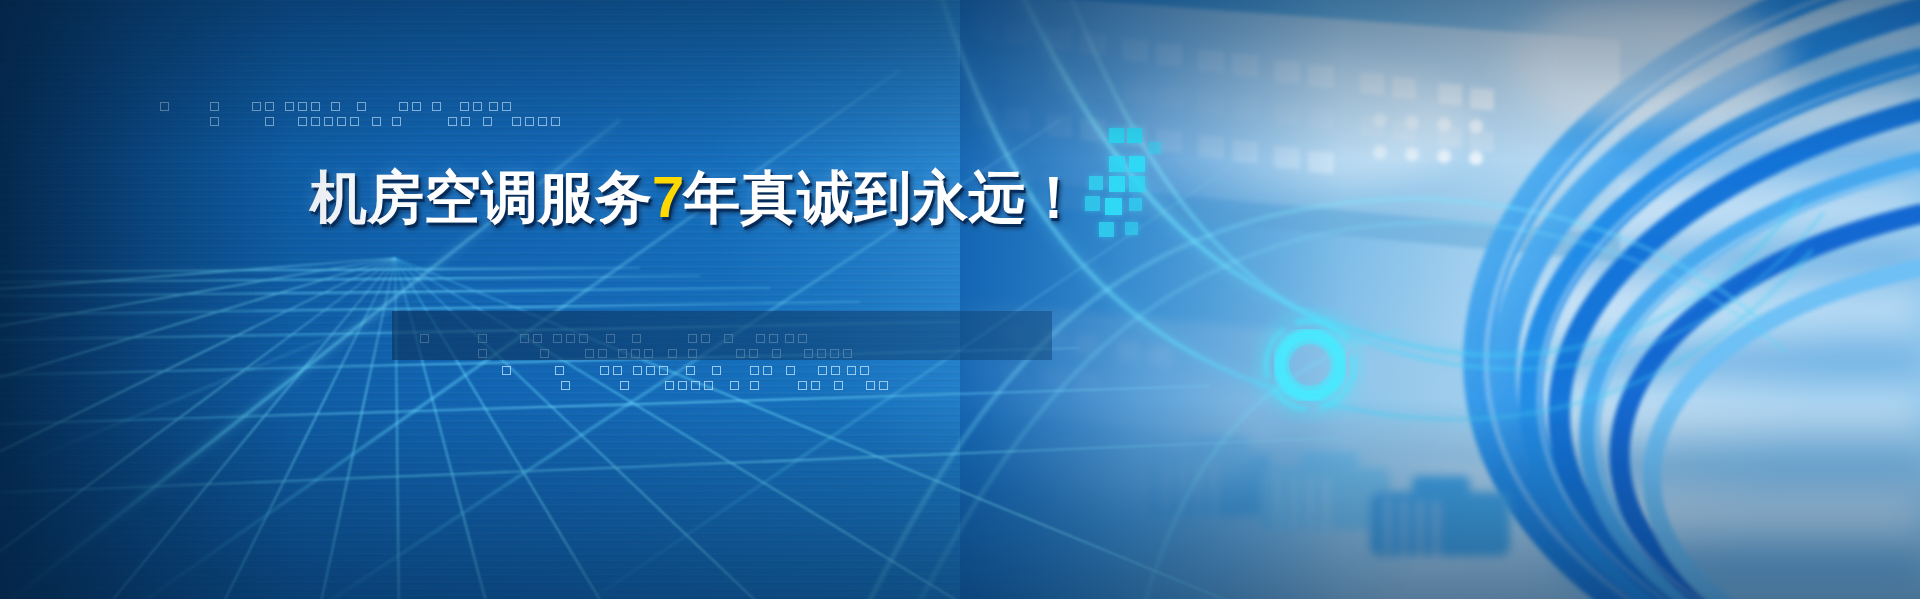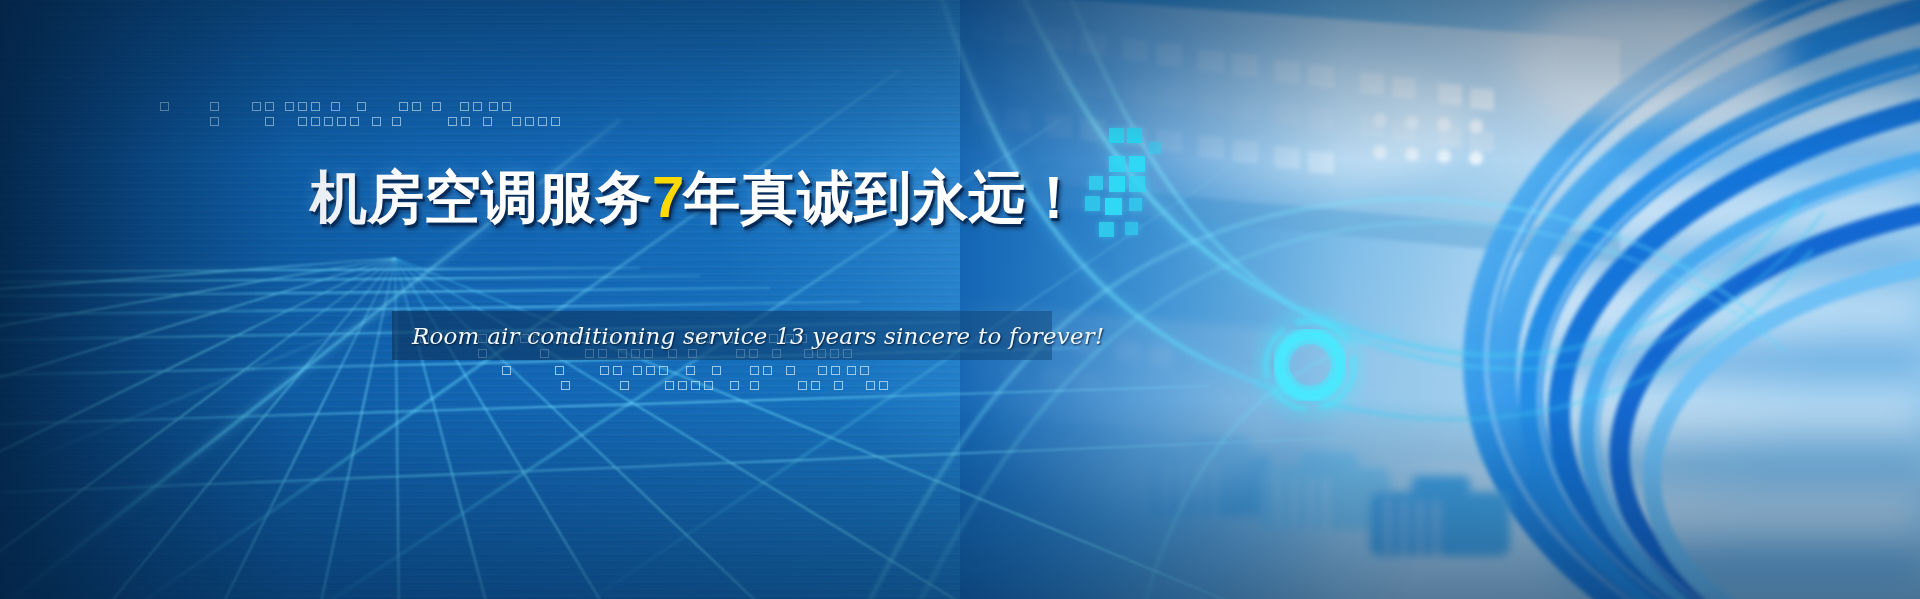--- a/index.html
+++ b/index.html
@@ -608,19 +608,18 @@
     <i style="left:414px; top:49px;"></i>
     <i style="left:446px; top:49px;"></i>
     <i style="left:459px; top:49px;"></i>
   </div>
 
   <div class="headline">
     <span>机房空调服务</span><span class="hl-num">7</span><span>年真诚到永远</span><span class="hl-bang">！</span>
   </div>
 
   <div class="sub-band"></div>
-  <div class="subtitle">Room air conditioning service 13 years sincere to forever!</div>
 
   <div class="bg-vignette-left"></div>
   <div class="bg-vignette-top"></div>
   <div class="bg-vignette-bottom"></div>
 
 </div>
 
 </body></html>

